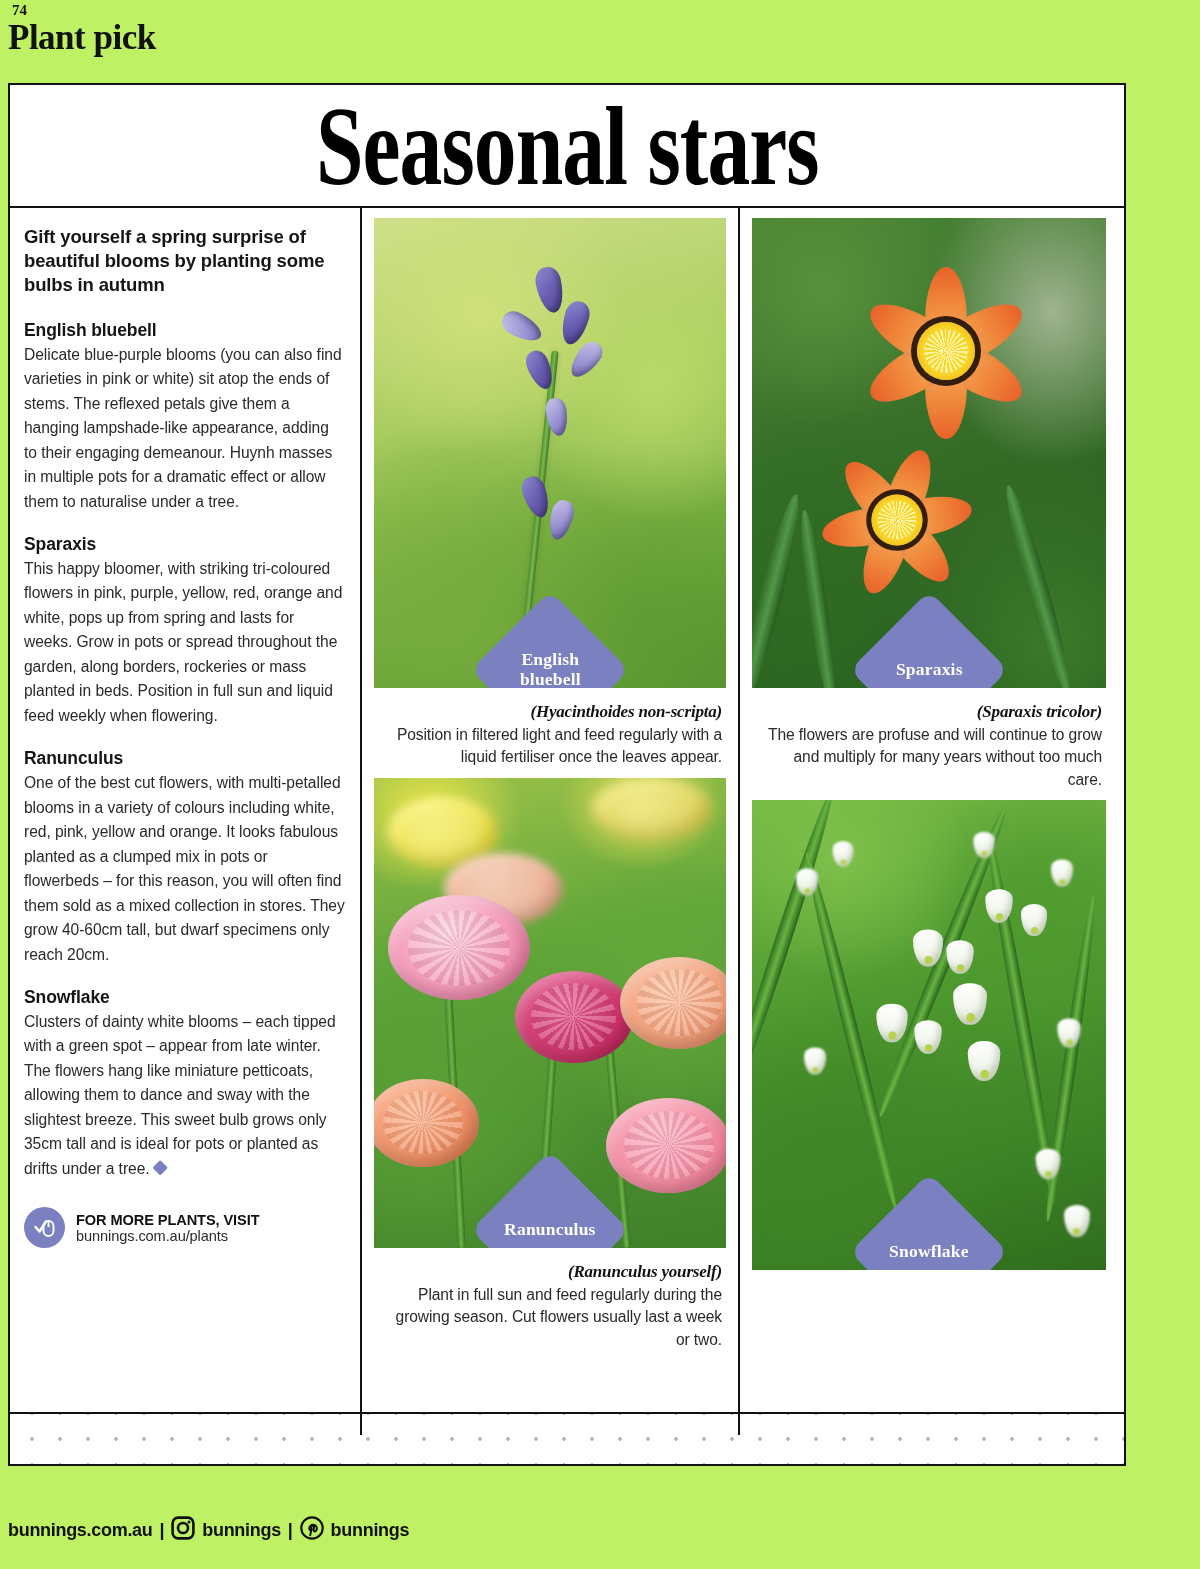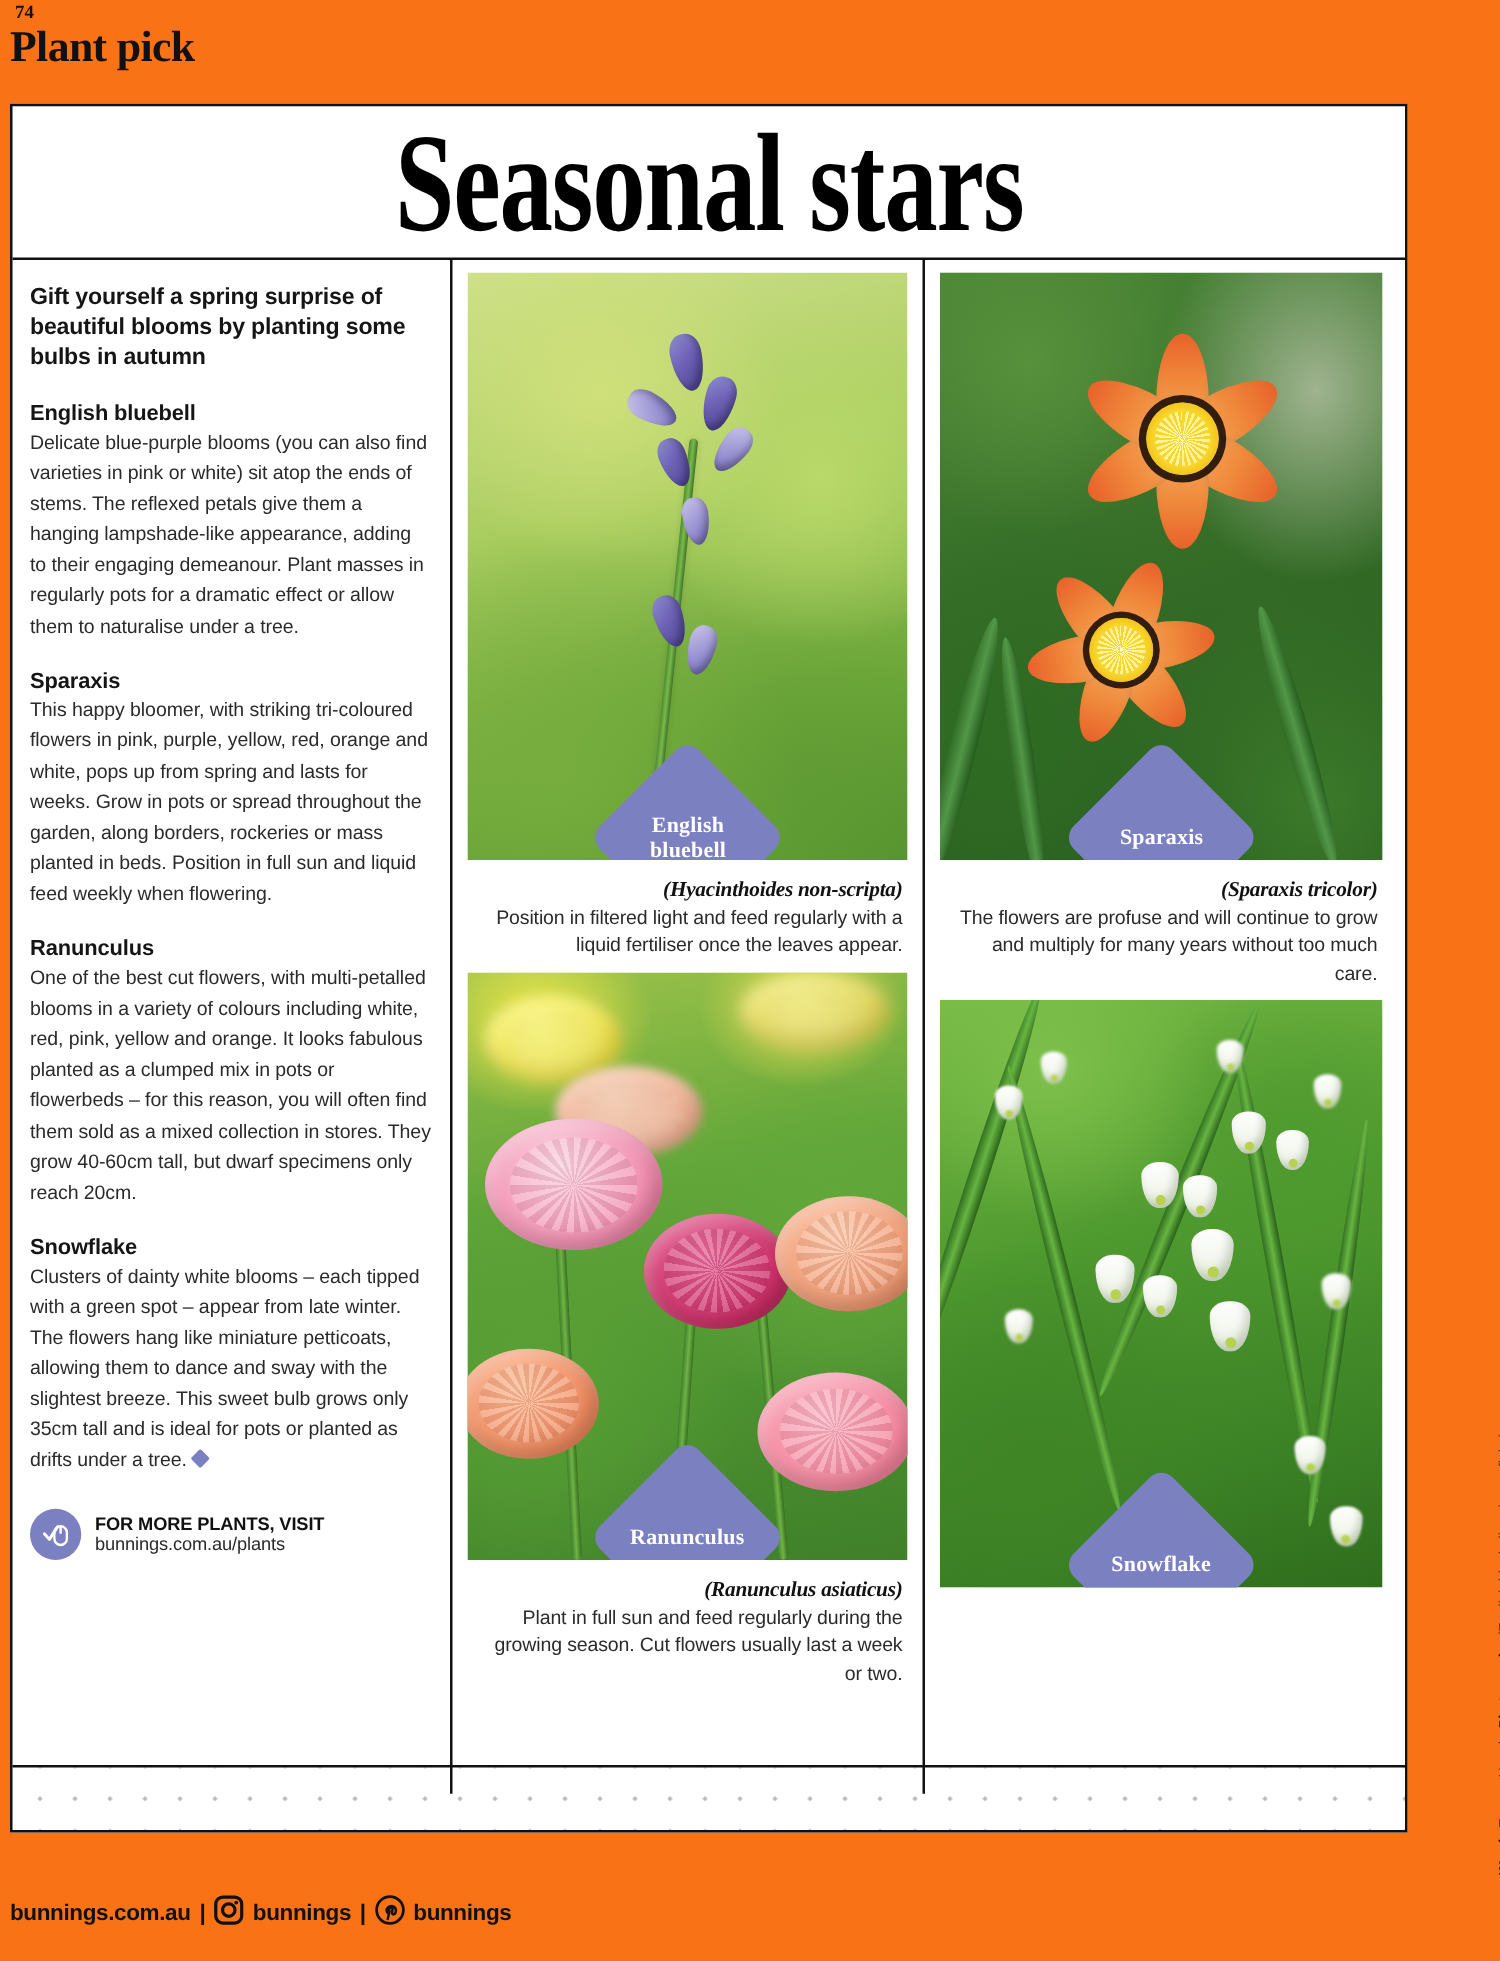--- a/index.html
+++ b/index.html
@@ -2,21 +2,21 @@
 <html><head>
 <meta charset="utf-8">
 <style>
   * { box-sizing: border-box; margin: 0; padding: 0; }
   html, body {
     width: 1200px; height: 1569px;
     background: #ffffff;
     font-family: "Liberation Sans", sans-serif;
     overflow: hidden;
   }
-  .page { position: relative; width: 1200px; height: 1569px; background: #f97316; }
+  .page { position: relative; width: 1200px; height: 1569px; background: #bef264; }
 
   
   .page-number {
     position: absolute; left: 12px; top: 2px;
     font-family: "Liberation Serif", serif;
     font-weight: 700; font-size: 15px; color: #111;
   }
   .kicker {
     position: absolute; left: 8px; top: 18px;
     font-family: "Liberation Serif", serif;
@@ -278,21 +278,21 @@
     </div>
 
     <div class="body-cols">
 
       <div class="col-text">
 
         <div class="standfirst">Gift yourself a spring surprise of beautiful blooms by planting some bulbs in autumn</div>
 
         <div class="plant-block">
           <div class="plant-head">English bluebell</div>
-          <div class="plant-body">Delicate blue-purple blooms (you can also find varieties in pink or white) sit atop the ends of stems. The reflexed petals give them a hanging lampshade-like appearance, adding to their engaging demeanour. Plant masses in regularly pots for a dramatic effect or allow them to naturalise under a tree.</div>
+          <div class="plant-body">Delicate blue-purple blooms (you can also find varieties in pink or white) sit atop the ends of stems. The reflexed petals give them a hanging lampshade-like appearance, adding to their engaging demeanour. Huynh masses in multiple pots for a dramatic effect or allow them to naturalise under a tree.</div>
         </div>
 
         <div class="plant-block">
           <div class="plant-head">Sparaxis</div>
           <div class="plant-body">This happy bloomer, with striking tri-coloured flowers in pink, purple, yellow, red, orange and white, pops up from spring and lasts for weeks. Grow in pots or spread throughout the garden, along borders, rockeries or mass planted in beds. Position in full sun and liquid feed weekly when flowering.</div>
         </div>
 
         <div class="plant-block">
           <div class="plant-head">Ranunculus</div>
           <div class="plant-body">One of the best cut flowers, with multi-petalled blooms in a variety of colours including white, red, pink, yellow and orange. It looks fabulous planted as a clumped mix in pots or flowerbeds – for this reason, you will often find them sold as a mixed collection in stores. They grow 40-60cm tall, but dwarf specimens only reach 20cm.</div>
@@ -356,21 +356,21 @@
             <div class="bloom" style="left:4%;top:25%;width:142px;height:105px;background:radial-gradient(circle at 42% 34%,#fbd2e0,#f292b3 62%,#e3688f);"></div>
             <div class="bloom" style="left:40%;top:41%;width:118px;height:92px;background:radial-gradient(circle at 42% 34%,#e66a9a,#cc2f67 65%,#a81c4d);"></div>
             <div class="bloom" style="left:70%;top:38%;width:118px;height:92px;background:radial-gradient(circle at 42% 34%,#fcc6a9,#f09a73 65%,#e07f58);"></div>
             <div class="bloom" style="left:-2%;top:64%;width:112px;height:88px;background:radial-gradient(circle at 42% 34%,#fcbb98,#f08d62 65%,#e0734a);"></div>
             <div class="bloom" style="left:66%;top:68%;width:125px;height:95px;background:radial-gradient(circle at 42% 34%,#fbb6c4,#f4879f 65%,#ea6f8c);"></div>
             <div class="badge">
               <span class="badge-label">Ranunculus</span>
             </div>
           </div>
           <div class="caption">
-            <div class="caption-latin">(Ranunculus asiaticus)</div>
+            <div class="caption-latin">(Ranunculus yourself)</div>
             <div class="caption-text">Plant in full sun and feed regularly during the growing season. Cut flowers usually last a week or two.</div>
           </div>
         </div>
 
       </div>
 
       <div class="col-photo">
 
         <div class="photo-card">
           <div class="photo">

